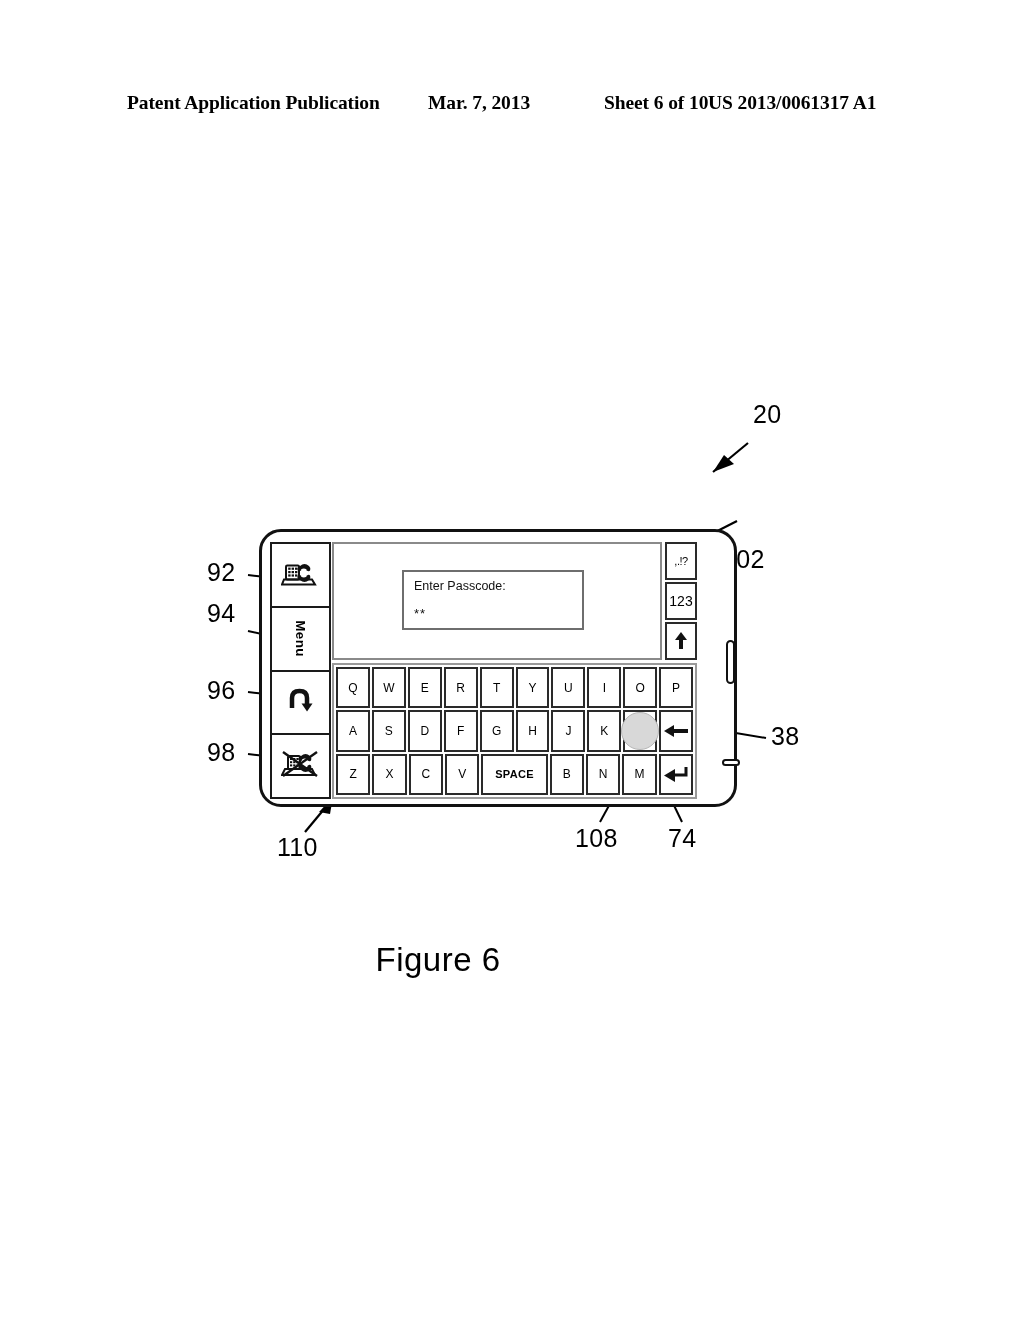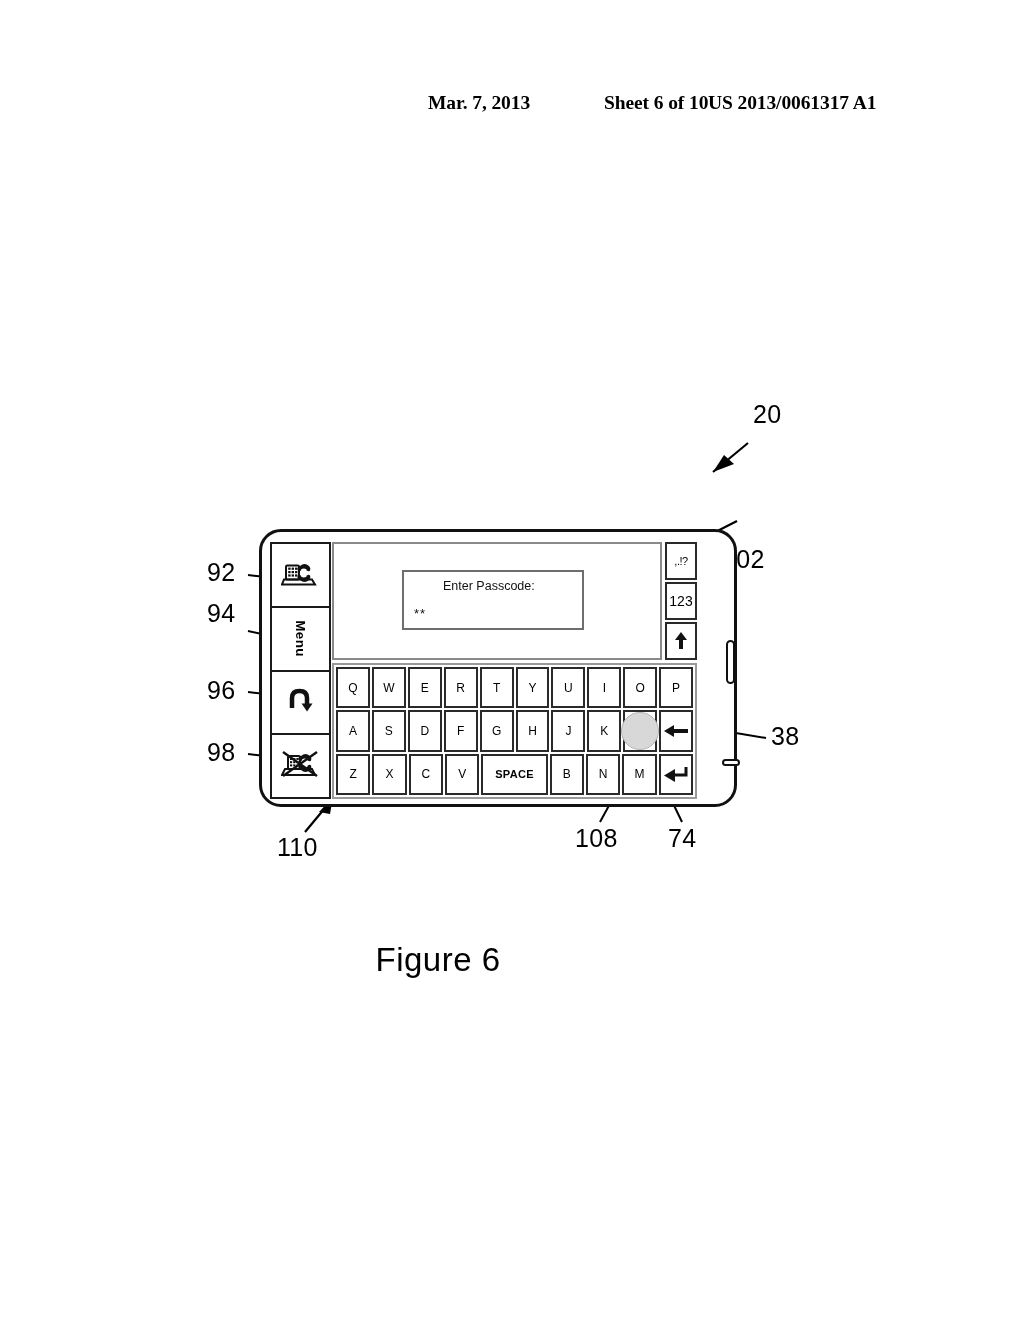--- a/index.html
+++ b/index.html
@@ -125,21 +125,20 @@
     box-sizing: border-box;
     border: 2px solid #6e6e6e;
     background: #fff;
     padding: 8px 10px;
   }
   .passcode-label {
     font-size: 12.5px;
     font-family: "Liberation Sans", sans-serif;
     color: #111;
     line-height: 1;
-    margin-left: 29px;
   }
   .passcode-value {
     margin-top: 14px;
     font-size: 13px;
     letter-spacing: 1px;
     color: #111;
     font-family: "Liberation Sans", sans-serif;
     line-height: 1;
   }
 
@@ -257,20 +256,21 @@
     position: absolute;
     left: 0; top: 0;
     width: 1024px; height: 1320px;
     pointer-events: none;
   }
 </style>
 </head>
 <body>
 
 <div class="page-header">
+  <span class="hdr-pub">Patent Application Publication</span>
   <span class="hdr-date">Mar. 7, 2013</span>
   <span class="hdr-sheet">Sheet 6 of 10</span>
   <span class="hdr-patno">US 2013/0061317 A1</span>
 </div>
 
 <svg class="leaders" viewBox="0 0 1024 1320">
 
   <line x1="748" y1="443" x2="713" y2="472" stroke="#000" stroke-width="2.2"></line>
   <polygon points="713,472 734,464 724,455" fill="#000"></polygon>
 

